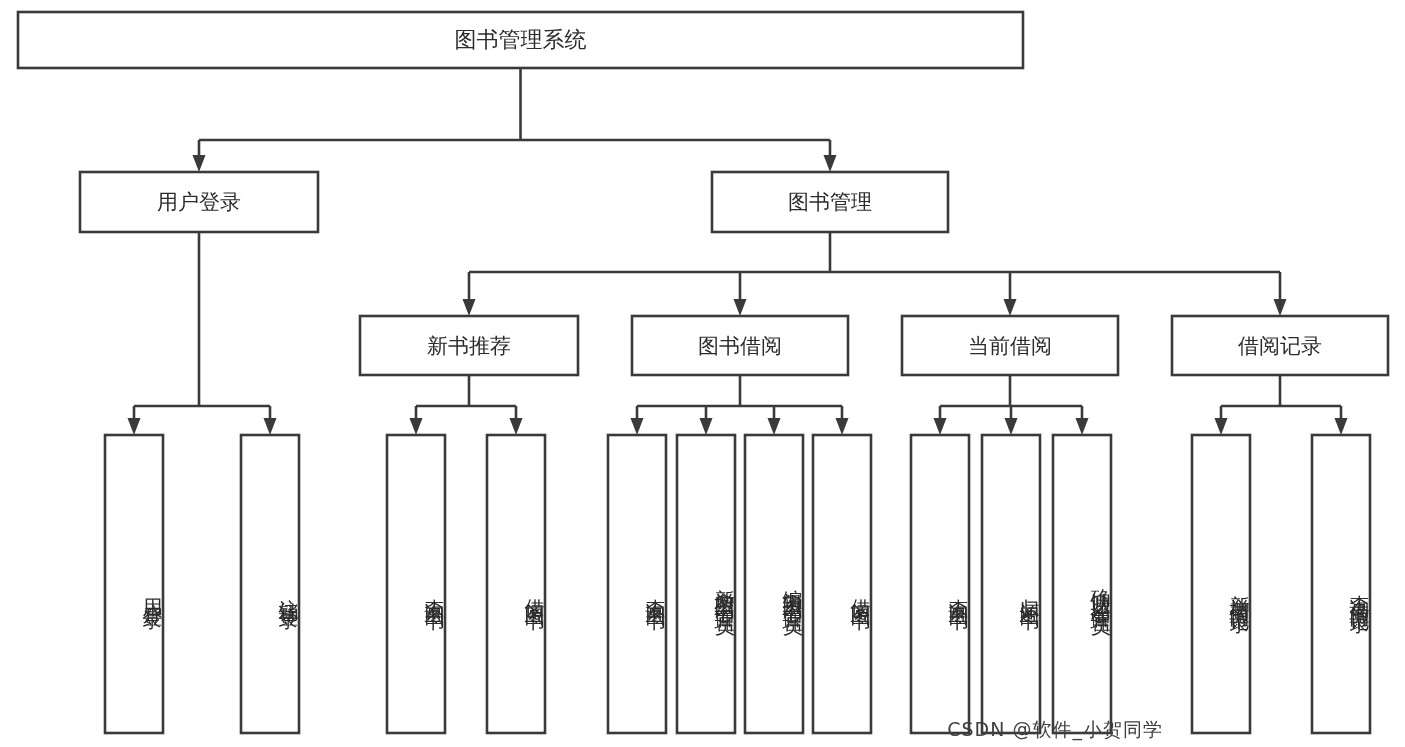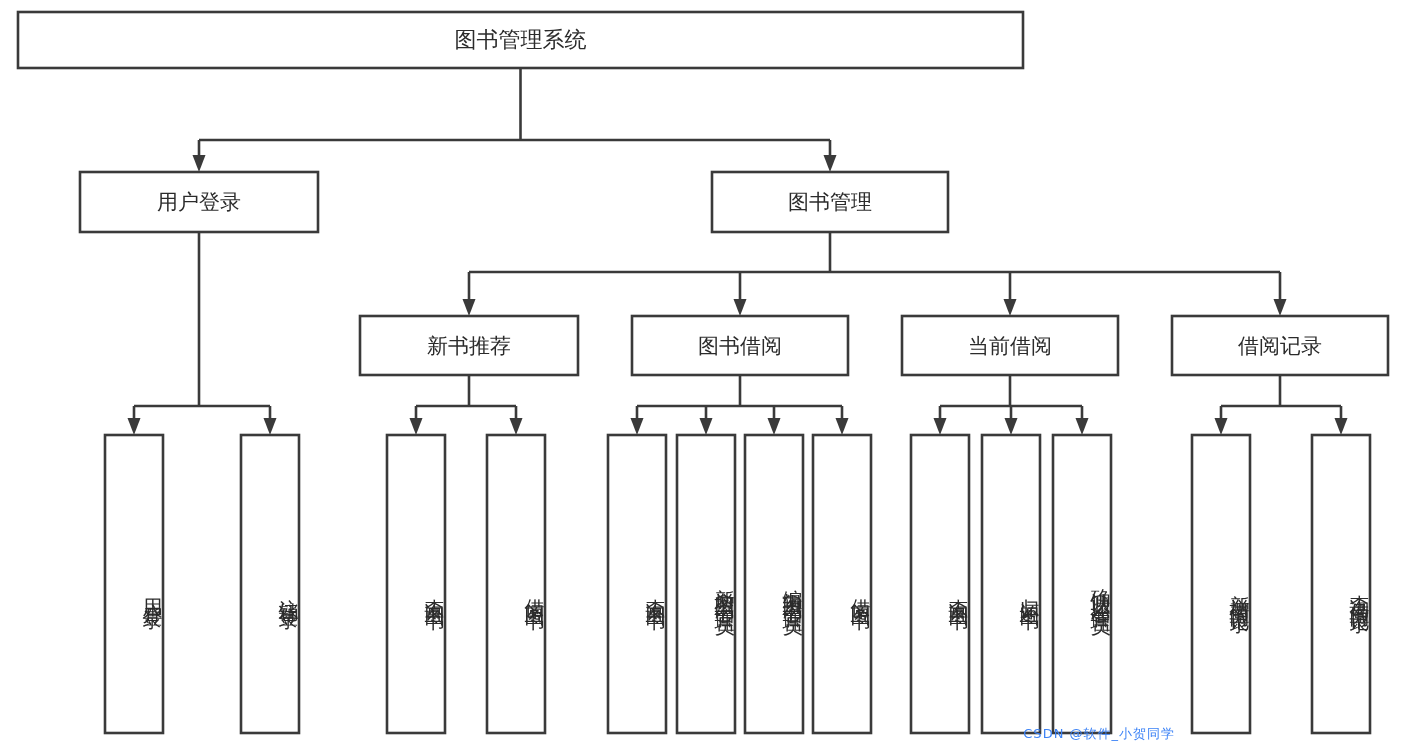--- a/index.html
+++ b/index.html
@@ -63,25 +63,25 @@
     letter-spacing: 4px;
     color: #2b2b2b;
     display: flex;
     align-items: flex-start;
     justify-content: center;
     text-align: left;
     pointer-events: none;
   }
   .watermark {
     position: absolute;
-    right: 8px;
+    right: 20px;
     bottom: 4px;
     font-family: "DejaVu Sans", "Liberation Sans", sans-serif;
-    font-size: 13px;
-    color: #3b82f6;
+    font-size: 19px;
+    color: #404040;
     letter-spacing: 1px;
     white-space: nowrap;
   }
 </style>
 </head>
 <body>
 
 <div id="diagram-root">
 
   <svg class="canvas" viewBox="0 0 1405 747">

